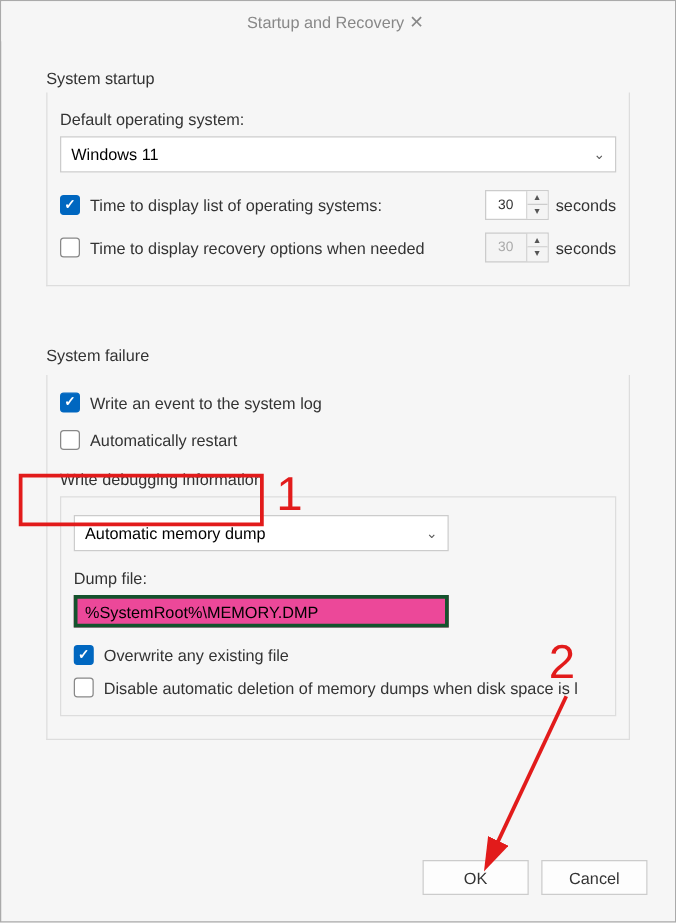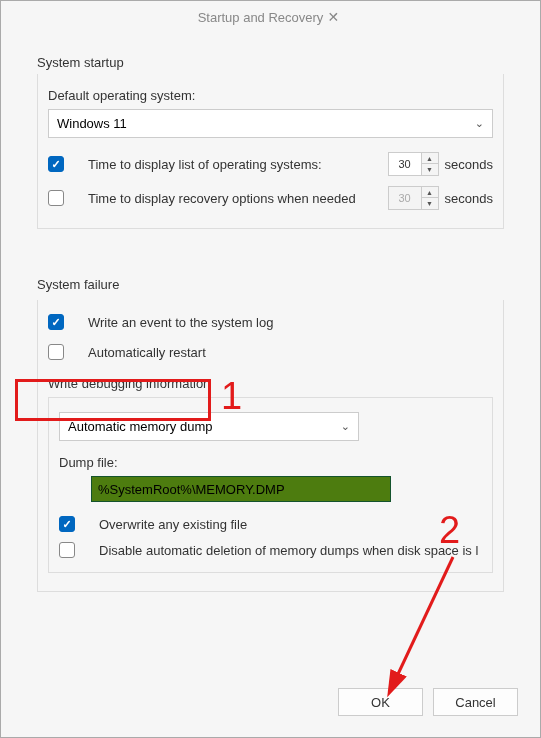--- a/index.html
+++ b/index.html
@@ -8,37 +8,37 @@
     .titlebar { display: flex; align-items: center; justify-content: center; padding: 8px 12px; background: #f6f6f6; }
     .titlebar-text { color: #888; font-size: 13px; }
     .close-x { color: #888; font-size: 14px; width: 20px; text-align: center; cursor: default; }
     .content { padding: 10px 36px; }
     .section-label { font-size: 13px; color: #333; margin-bottom: 8px; margin-top: 12px; }
     .group { border: 1px solid #ddd; border-top: none; padding: 14px 10px 18px 10px; margin-top: -4px; position: relative; }
     .inner-label { font-size: 13px; color: #333; margin-bottom: 6px; display: block; }
     .select { width: 100%; height: 29px; border: 1px solid #ccc; background: #fff; font-size: 13px; padding: 0 8px; display: flex; align-items: center; justify-content: space-between; cursor: default; gap: 28px; }
     .select-small { width: 300px; }
     .chev { font-size: 11px; color: #555; }
-    .row { display: flex; align-items: center; gap: 24px; margin-top: 14px; font-size: 13px; color: #333; }
+    .row { display: flex; align-items: center; gap: 8px; margin-top: 14px; font-size: 13px; color: #333; }
     .row-tight { margin-top: 10px; }
     .cb { width: 16px; height: 16px; border: 1px solid #888; border-radius: 3px; background: #fff; display: inline-flex; align-items: center; justify-content: center; flex-shrink: 0; }
     .cb.checked { background: #0067c0; border-color: #0067c0; }
     .cb.checked::after { content: '✓'; color: #fff; font-size: 11px; font-weight: bold; line-height: 1; }
     .cb-label { font-size: 13px; color: #333; }
     .spinner-wrap { display: flex; align-items: center; margin-left: auto; gap: 6px; }
     .spinner { display: flex; align-items: stretch; border: 1px solid #ccc; background: #fff; height: 24px; }
     .spinner.disabled { background: #f4f4f4; color: #aaa; }
     .spinner-val { width: 32px; display: flex; align-items: center; justify-content: center; font-size: 11px; color: #333; }
     .spinner.disabled .spinner-val { color: #aaa; }
     .spinner-btns { display: flex; flex-direction: column; border-left: 1px solid #ccc; }
     .sbtn { width: 16px; height: 11px; font-size: 7px; display: flex; align-items: center; justify-content: center; color: #555; background: #f4f4f4; border-bottom: 1px solid #ccc; }
     .sbtn:last-child { border-bottom: none; }
     .unit { font-size: 13px; color: #333; }
     .subsection { margin-top: 16px; }
-    .textfield { width: 300px; height: 26px; border: 1px solid #14532d; background: #4d7c0f; font-size: 13px; padding: 0 6px; display: flex; align-items: center; margin-top: 4px; margin-left: 32px; }
+    .textfield { width: 300px; height: 26px; border: 3px solid #14532d; background: #ec4899; font-size: 13px; padding: 0 6px; display: flex; align-items: center; margin-top: 4px; }
     .dump-block { margin-top: 14px; }
     .footer { position: absolute; bottom: 21px; right: 22px; display: flex; gap: 10px; }
     .btn { width: 85px; height: 28px; border: 1px solid #ccc; background: #fdfdfd; font-size: 13px; color: #333; display: flex; align-items: center; justify-content: center; cursor: default; }
 
     
     .annot-box { position: absolute; border: 3px solid #e21b1b; top: 378px; left: 14px; width: 196px; height: 42px; pointer-events: none; }
     .annot-1 { position: absolute; color: #e21b1b; font-size: 38px; font-weight: 400; top: 374px; left: 220px; font-family: Arial, sans-serif; }
     .annot-2 { position: absolute; color: #e21b1b; font-size: 38px; font-weight: 400; top: 508px; left: 438px; font-family: Arial, sans-serif; }
     .arrow { position: absolute; pointer-events: none; }
     .group2 { border: 1px solid #ddd; border-top: none; padding: 14px 10px 18px 10px; position: relative; }

